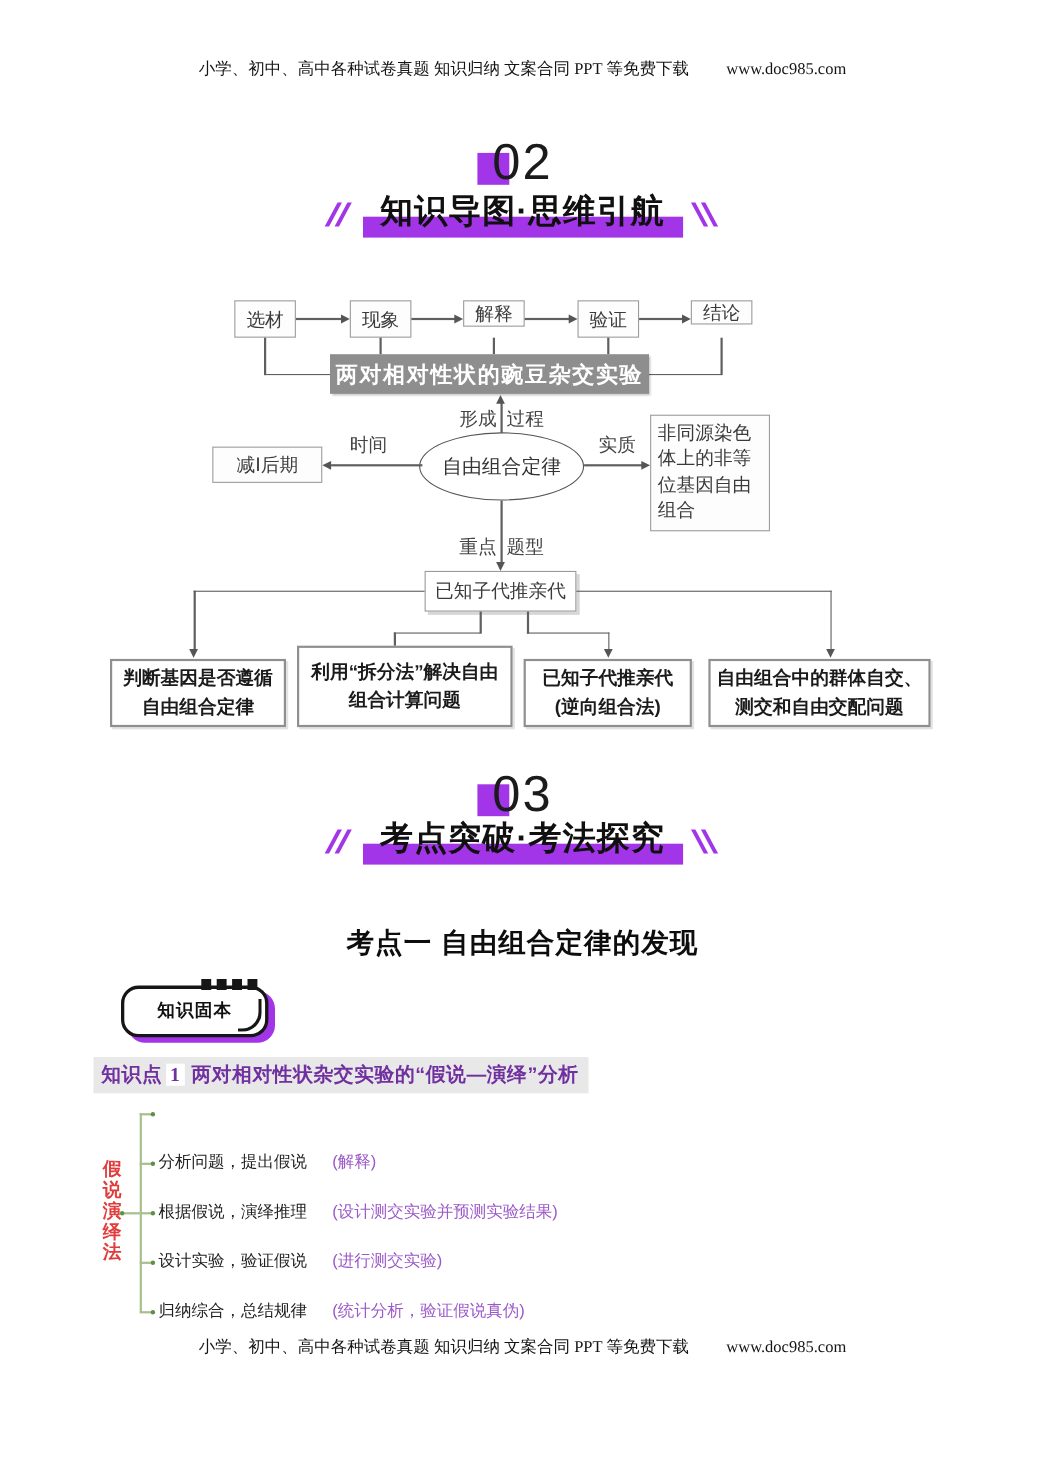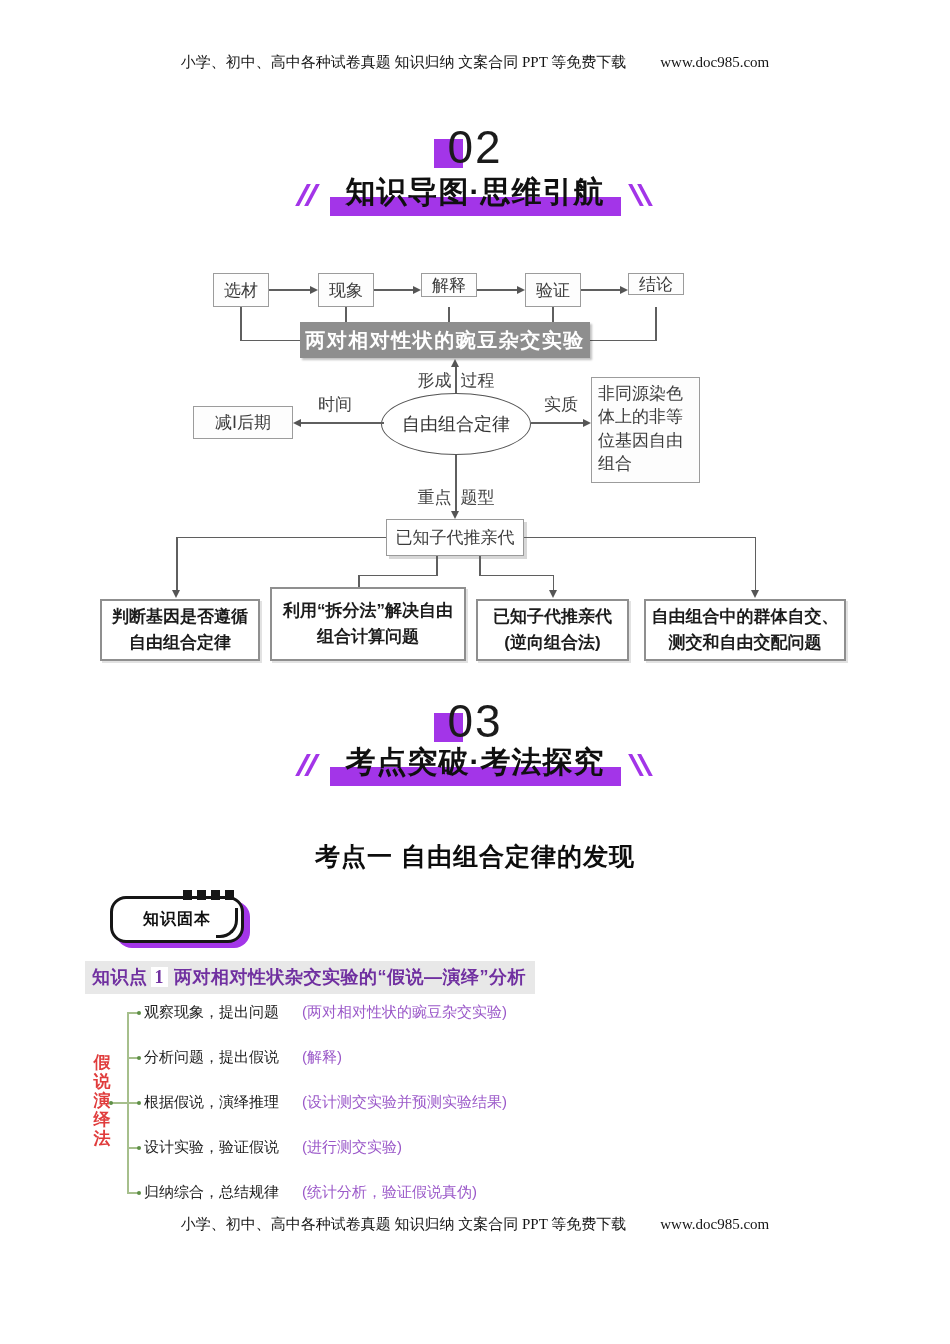--- a/index.html
+++ b/index.html
@@ -242,24 +242,20 @@
     <div class="gdot" style="left:137px;top:20.5px;"></div>
     <div class="gline-h" style="left:127px;top:67px;width:12px;"></div>
     <div class="gdot" style="left:137px;top:65.5px;"></div>
     <div class="gline-h" style="left:127px;top:112px;width:12px;"></div>
     <div class="gdot" style="left:137px;top:110.5px;"></div>
     <div class="gline-h" style="left:127px;top:157px;width:12px;"></div>
     <div class="gdot" style="left:137px;top:155.5px;"></div>
     <div class="gline-h" style="left:127px;top:202px;width:12px;"></div>
     <div class="gdot" style="left:137px;top:200.5px;"></div>
 
-    <div class="hypitem" style="left:144px;top:12px;">
-      <span class="step">观察现象，提出问题</span>
-      <span class="note">(两对相对性状的豌豆杂交实验)</span>
-    </div>
     <div class="hypitem" style="left:144px;top:57px;">
       <span class="step">分析问题，提出假说</span>
       <span class="note">(解释)</span>
     </div>
     <div class="hypitem" style="left:144px;top:147px;">
       <span class="step">设计实验，验证假说</span>
       <span class="note">(进行测交实验)</span>
     </div>
     <div class="hypitem" style="left:144px;top:102px;">
       <span class="step">根据假说，演绎推理</span>

